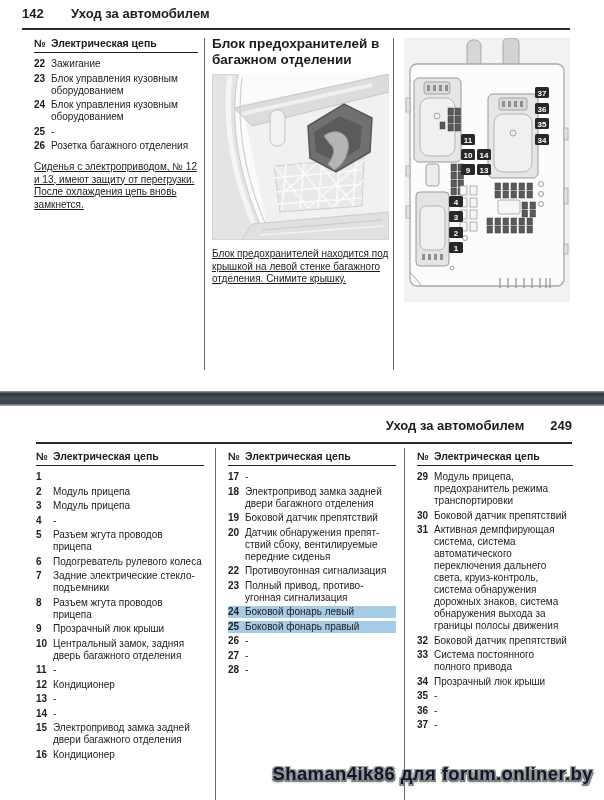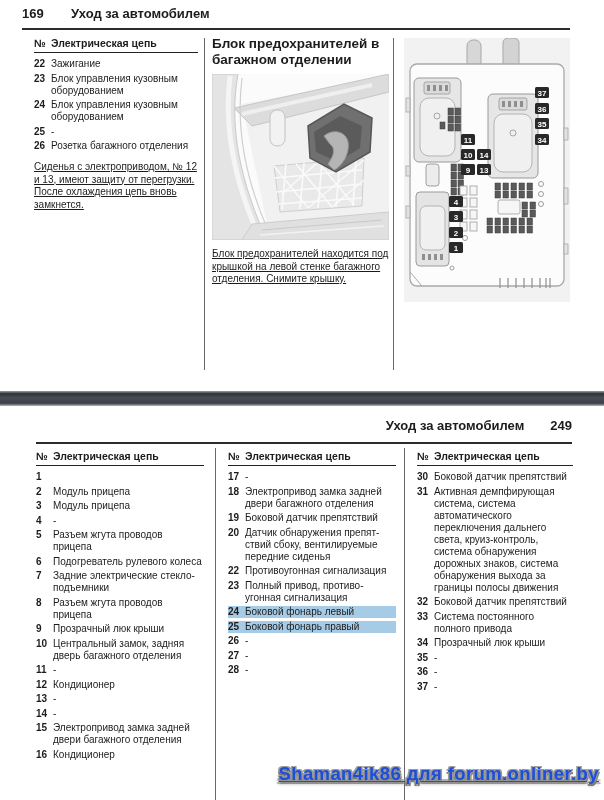--- a/index.html
+++ b/index.html
@@ -39,38 +39,37 @@
   
   .sepbar{position:absolute;top:391px;left:0;width:604px;height:15px;
     background:linear-gradient(180deg,#9aa0a5 0%,#2e3338 18%,#474d53 45%,#3b4147 82%,#b3b7bb 100%);}
 
   
   .p249-titlebar{position:absolute;top:12px;left:0;right:32px;
      display:flex;justify-content:flex-end;gap:26px;}
 
   
   .watermark{
-    position:absolute;top:763px;right:5px;z-index:5;
+    position:absolute;top:763px;right:11px;z-index:5;
     font-size:18.5px;font-weight:bold;letter-spacing:.4px;
-    color:#1d4ed8;white-space:nowrap;
+    color:#0f172a;white-space:nowrap;
     text-shadow:-1.5px -1.5px 0 #9a9a9a,1.5px -1.5px 0 #9a9a9a,
                 -1.5px 1.5px 0 #7a7a7a,1.5px 1.5px 0 #7a7a7a,
                 0 2px 3px rgba(50,50,50,.55);
-    text-decoration:underline;
   }
 
   svg{display:block;}
   svg text{font-family:"Liberation Sans","DejaVu Sans",sans-serif;}
 </style>
 </head>
 <body>
 
 <div class="page p248">
 
-  <div style="position:absolute;left:22px;top:6px;" class="hdr-text">169</div>
+  <div style="position:absolute;left:22px;top:6px;" class="hdr-text">142</div>
   <div style="position:absolute;left:71px;top:6px;" class="hdr-text">Уход за автомобилем</div>
   <div class="hrule" style="left:22px;width:548px;top:28px;"></div>
 
   <div class="tcol" style="left:34px;top:37px;width:164px;">
     <div class="thead">
       <span class="tnum">№</span>
       <span>Электрическая цепь</span>
     </div>
     <div>
         <div class="trow">
@@ -440,20 +439,24 @@
 
   <div class="vdiv" style="left:404px;top:42px;height:352px;"></div>
 
   <div class="tcol" style="left:417px;top:44px;width:156px;">
     <div class="thead">
       <span class="tnum">№</span>
       <span>Электрическая цепь</span>
     </div>
     <div>
         <div class="trow">
+          <span class="tnum">29</span>
+          <span class="ttxt">Модуль прицепа, предохрани­тель режима транспортировки</span>
+        </div>
+        <div class="trow">
           <span class="tnum">30</span>
           <span class="ttxt">Боковой датчик препятствий</span>
         </div>
         <div class="trow">
           <span class="tnum">31</span>
           <span class="ttxt">Активная демпфирующая система, система автоматиче­ского переключения дальнего света, круиз-контроль, система обнаружения дорожных знаков, система обнаружения выхода за границы полосы движения</span>
         </div>
         <div class="trow">
           <span class="tnum">32</span>
           <span class="ttxt">Боковой датчик препятствий</span>

